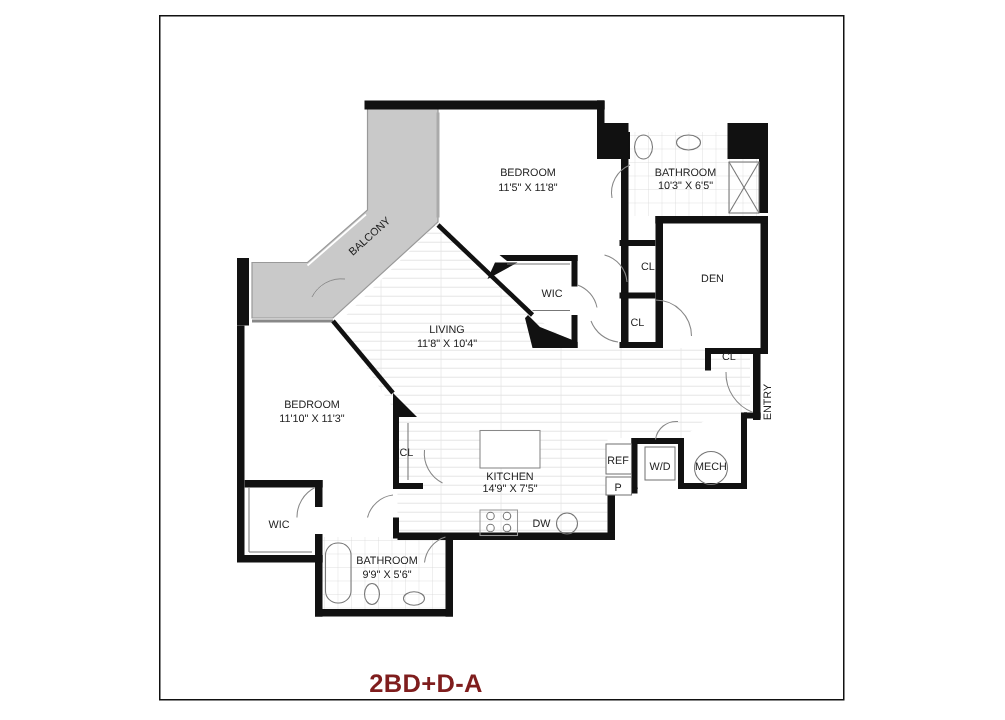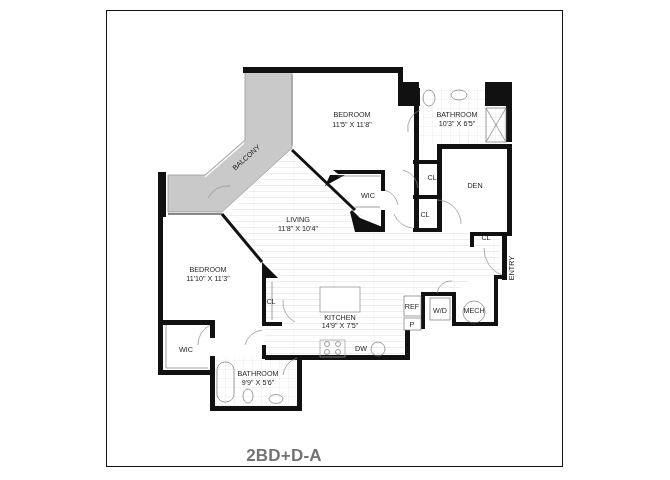--- a/index.html
+++ b/index.html
@@ -1,19 +1,19 @@
 <!DOCTYPE html>
 <html><head>
   <meta charset="utf-8">
   <style>
     html, body { margin: 0; padding: 0; background: #ffffff; }
     body { width: 670px; height: 480px; position: relative; overflow: hidden; font-family: "Liberation Sans", sans-serif; }
     .frame { position: absolute; left: 106px; top: 10px; width: 457px; height: 457px; border: 1.5px solid #111; box-sizing: border-box; }
     .plan-svg { position: absolute; left: 0; top: 0; }
-    .plan-title { position: absolute; left: 0; width: 568px; top: 446px; text-align: center; font-weight: bold; font-size: 17px; color: #737373; letter-spacing: 0.2px; }
+    .plan-title { position: absolute; left: 0; width: 568px; top: 446px; text-align: center; font-weight: bold; font-size: 17px; color: #7f1d1d; letter-spacing: 0.2px; }
     .lbl { font-family: "Liberation Sans", sans-serif; font-size: 7.2px; fill: #222; }
   </style>
 </head>
 <body>
 
 <div class="frame"></div>
 
 <svg class="plan-svg" width="670" height="480" viewBox="0 0 670 480">
   <defs>
     <pattern id="planks" width="40" height="6" patternUnits="userSpaceOnUse">

